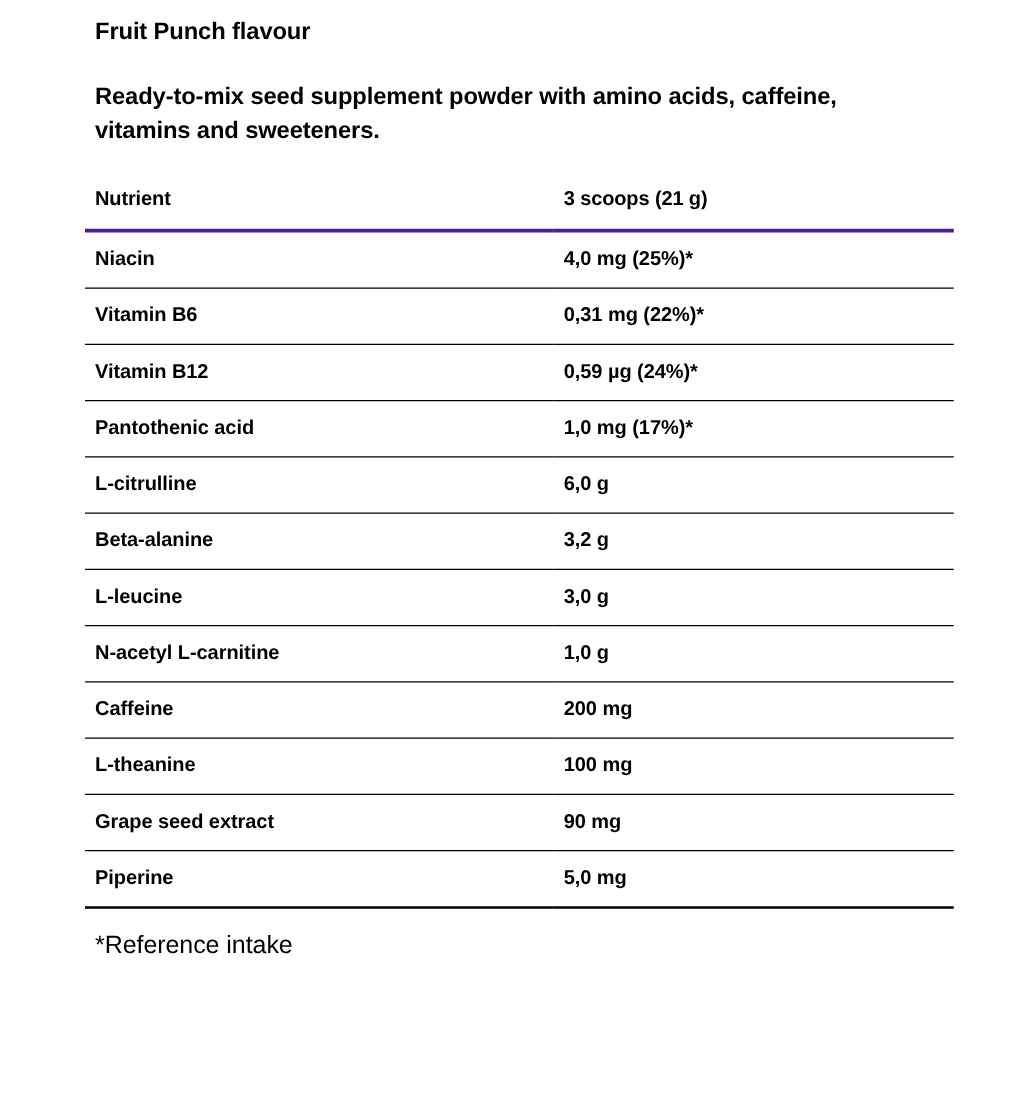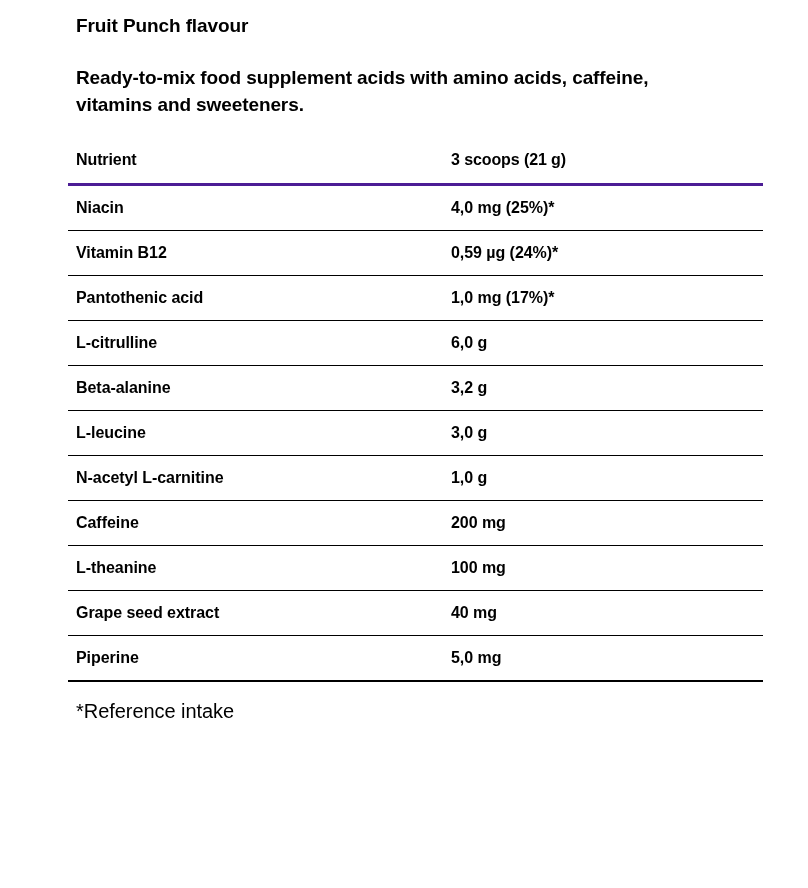--- a/index.html
+++ b/index.html
@@ -71,37 +71,41 @@
     letter-spacing: -0.05px;
   }
 </style>
 </head>
 <body>
 
 <div class="page">
 
   <h1 class="flavour-title">Fruit Punch flavour</h1>
 
-  <h2 class="product-desc">Ready-to-mix food supplement acids with amino acids, caffeine, vitamins and sweeteners.</h2>
+  <h2 class="product-desc">Ready-to-mix seed supplement powder with amino acids, caffeine, vitamins and sweeteners.</h2>
 
   <table class="nutrition">
     <colgroup>
       <col class="col-nutrient">
       <col class="col-amount">
     </colgroup>
     <thead>
       <tr>
         <th>Nutrient</th>
         <th>3 scoops (21 g)</th>
       </tr>
     </thead>
     <tbody id="nutrition-body">
     <tr>
           <td>Niacin</td>
           <td>4,0 mg (25%)*</td>
+        </tr>
+        <tr>
+          <td>Vitamin B6</td>
+          <td>0,31 mg (22%)*</td>
         </tr>
         <tr>
           <td>Vitamin B12</td>
           <td>0,59 µg (24%)*</td>
         </tr>
         <tr>
           <td>Pantothenic acid</td>
           <td>1,0 mg (17%)*</td>
         </tr>
         <tr>
@@ -123,21 +127,21 @@
         <tr>
           <td>Caffeine</td>
           <td>200 mg</td>
         </tr>
         <tr>
           <td>L-theanine</td>
           <td>100 mg</td>
         </tr>
         <tr>
           <td>Grape seed extract</td>
-          <td>40 mg</td>
+          <td>90 mg</td>
         </tr>
         <tr>
           <td>Piperine</td>
           <td>5,0 mg</td>
         </tr>
       </tbody>
   </table>
 
   <div class="footnote">*Reference intake</div>
 

